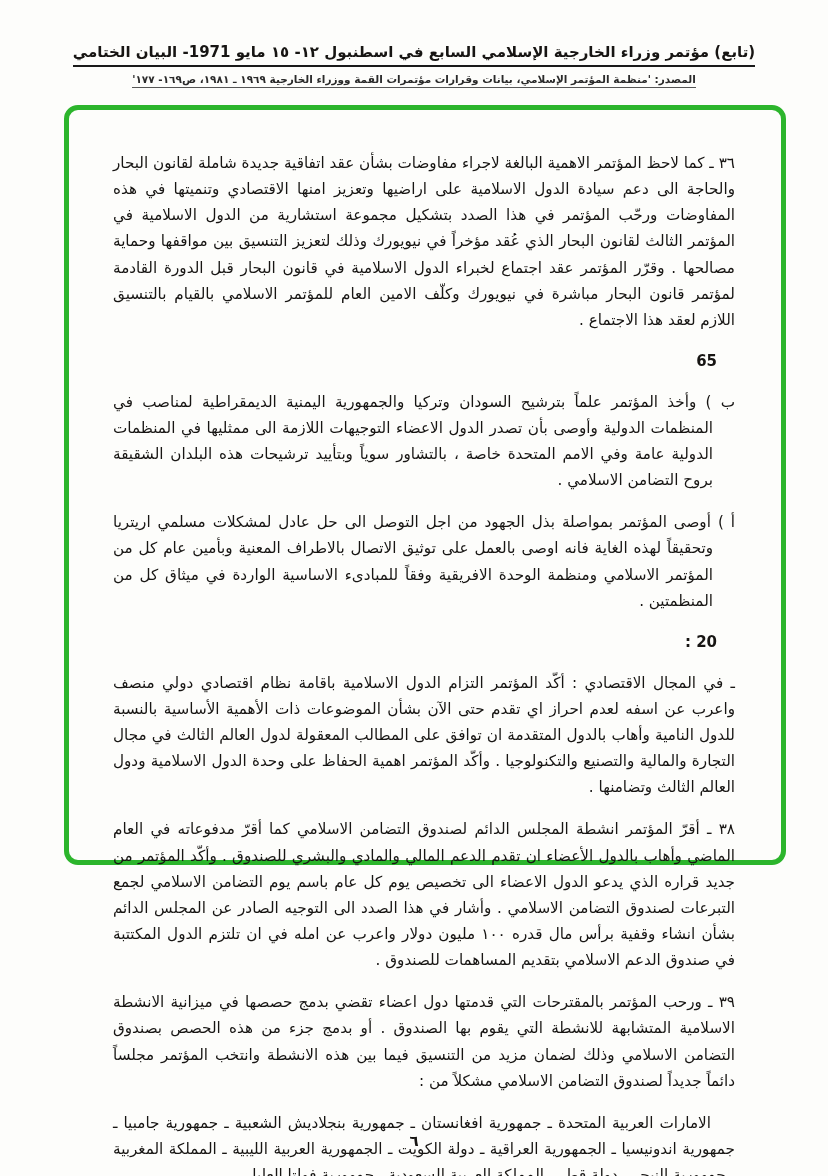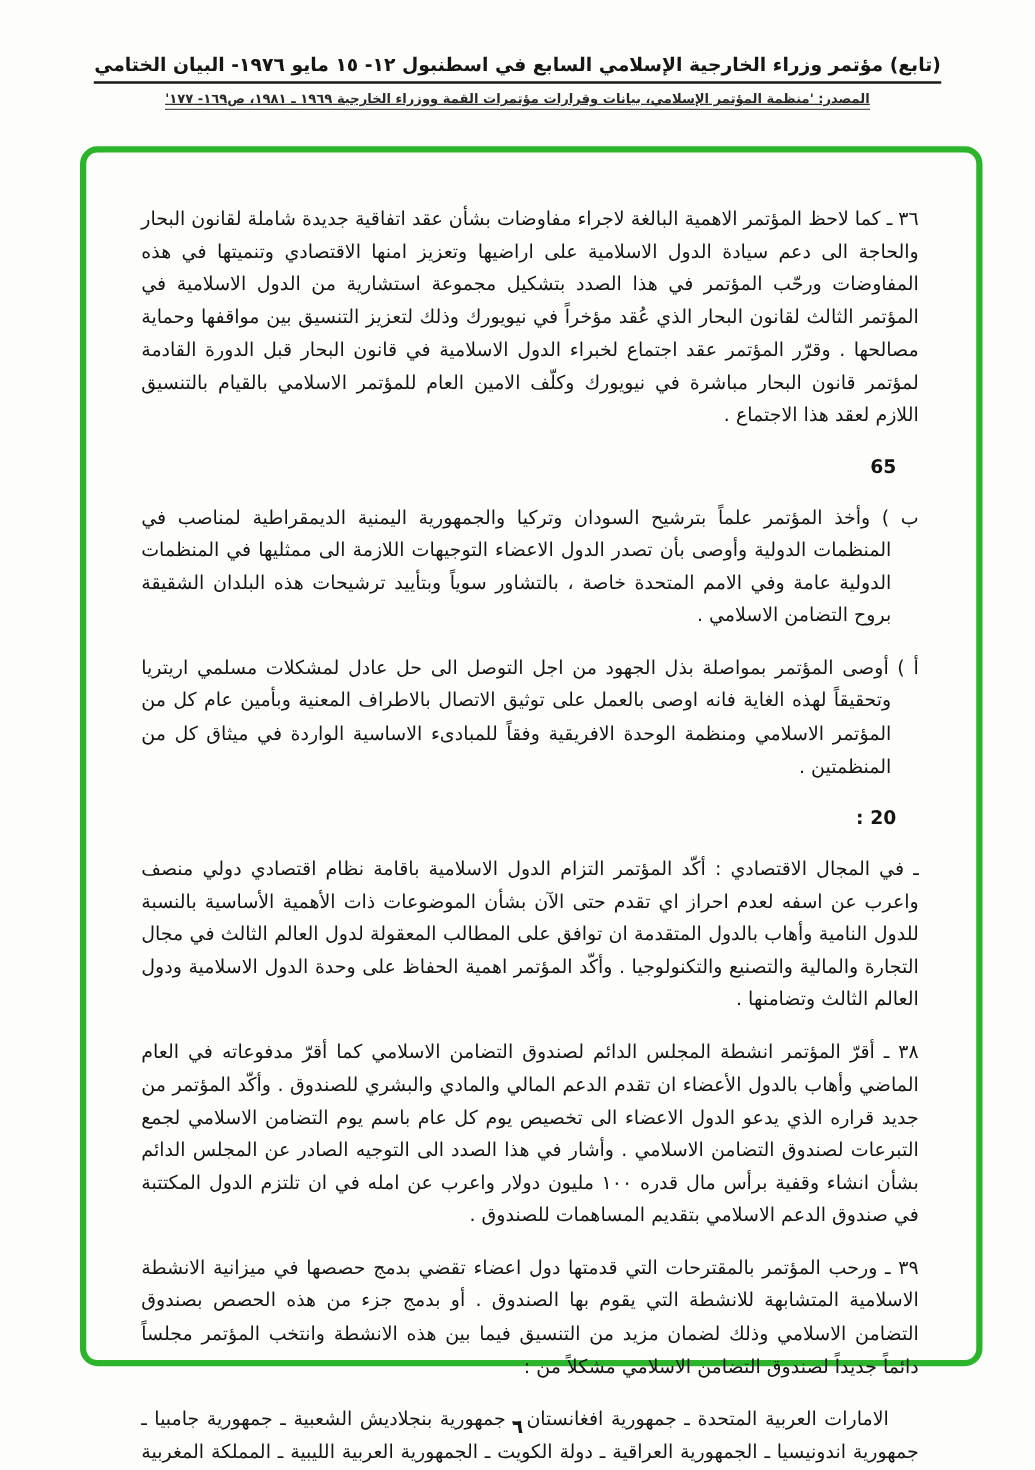--- a/index.html
+++ b/index.html
@@ -27,26 +27,25 @@
     border-bottom:2px solid #1a1a1a;
   }
   .header .source{
     display:inline-block;
     margin-top:6px;
     font-size:10.5px;
     font-weight:bold;
     color:#2a2a2a;
     padding-bottom:2px;
     border-bottom:1px solid #555;
-    text-decoration:underline;
   }
   .content-box{
     position:absolute;
-    left:64px;top:117px;
-    width:722px;height:976px;
+    left:64px;top:105px;
+    width:722px;height:760px;
     border:5px solid #2cb52c;
     border-radius:14px;
     box-sizing:border-box;
     background:#fdfdfb;
   }
   .content-inner{
     padding:40px 46px 0 44px;
     font-size:15.2px;
     line-height:1.72;
     text-align:justify;
@@ -74,21 +73,21 @@
     font-size:15px;
     font-weight:bold;
   }
 </style>
 </head>
 <body>
 
 <div class="page">
 
   <div class="header">
-    <div class="title">(تابع) مؤتمر وزراء الخارجية الإسلامي السابع في اسطنبول ١٢- ١٥ مايو ١٩٧٦- البيان الختامي</div>
+    <div class="title">(تابع) مؤتمر وزراء الخارجية الإسلامي السابع في اسطنبول ١٢- ١٥ مايو 1971- البيان الختامي</div>
     <br>
     <div class="source">المصدر: 'منظمة المؤتمر الإسلامي، بيانات وقرارات مؤتمرات القمة ووزراء الخارجية ١٩٦٩ ـ ١٩٨١، ص١٦٩- ١٧٧'</div>
   </div>
 
   <div class="content-box">
     <div class="content-inner">
 
       <p class="para">٣٦ ـ كما لاحظ المؤتمر الاهمية البالغة لاجراء مفاوضات بشأن عقد اتفاقية جديدة شاملة لقانون البحار والحاجة الى دعم سيادة الدول الاسلامية على اراضيها وتعزيز امنها الاقتصادي وتنميتها في هذه المفاوضات ورحّب المؤتمر في هذا الصدد بتشكيل مجموعة استشارية من الدول الاسلامية في المؤتمر الثالث لقانون البحار الذي عُقد مؤخراً في نيويورك وذلك لتعزيز التنسيق بين مواقفها وحماية مصالحها . وقرّر المؤتمر عقد اجتماع لخبراء الدول الاسلامية في قانون البحار قبل الدورة القادمة لمؤتمر قانون البحار مباشرة في نيويورك وكلّف الامين العام للمؤتمر الاسلامي بالقيام بالتنسيق اللازم لعقد هذا الاجتماع .</p>
 
       <div class="num-line">65</div>

